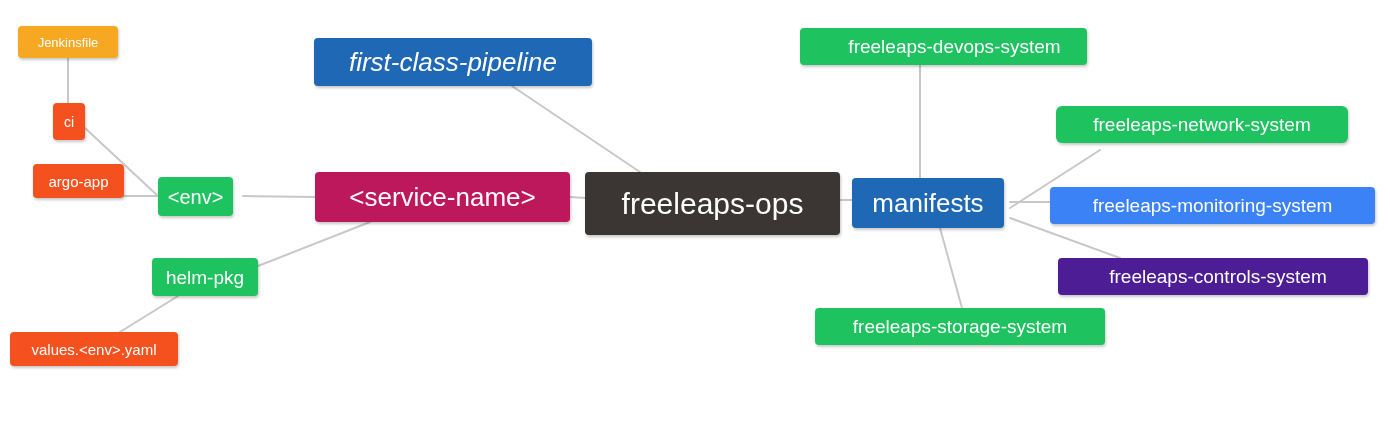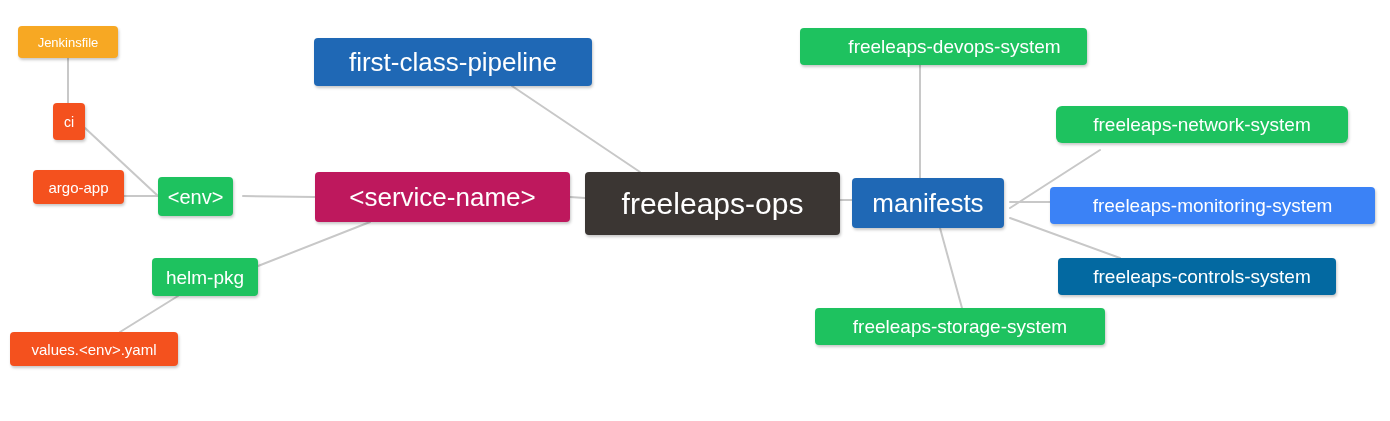--- a/index.html
+++ b/index.html
@@ -67,54 +67,54 @@
       <line x1="940" y1="228" x2="962" y2="308" stroke="#c8c8c8" stroke-width="2" stroke-linecap="round"></line>
     </svg>
 
   <div id="node-layer">
       <div class="node" style="left: 18px; top: 26px; width: 100px; height: 32px; background: rgb(247, 168, 35); font-size: 13px; text-align: right;">
         <span class="node-label">Jenkinsfile</span>
       </div>
       <div class="node" style="left: 53px; top: 103px; width: 32px; height: 37px; background: rgb(244, 81, 30); font-size: 14px;">
         <span class="node-label">ci</span>
       </div>
-      <div class="node" style="left: 33px; top: 170px; width: 91px; height: 34px; background: rgb(244, 81, 30); font-size: 15px; align-items: center;">
+      <div class="node" style="left: 33px; top: 164px; width: 91px; height: 34px; background: rgb(244, 81, 30); font-size: 15px; align-items: center;">
         <span class="node-label">argo-app</span>
       </div>
       <div class="node" style="left: 158px; top: 177px; width: 75px; height: 39px; background: rgb(30, 194, 95); font-size: 20px;">
         <span class="node-label">&lt;env&gt;</span>
       </div>
       <div class="node" style="left: 152px; top: 258px; width: 106px; height: 38px; background: rgb(30, 194, 95); font-size: 19px;">
         <span class="node-label">helm-pkg</span>
       </div>
       <div class="node" style="left: 10px; top: 332px; width: 168px; height: 34px; background: rgb(244, 81, 30); font-size: 15px;">
         <span class="node-label">values.&lt;env&gt;.yaml</span>
       </div>
-      <div class="node" style="left: 314px; top: 38px; width: 278px; height: 48px; background: rgb(31, 104, 181); font-size: 26px;">
+      <div class="node" style="left: 314px; top: 38px; width: 278px; height: 48px; background: rgb(31, 104, 181); font-size: 26px; font-style: italic;">
         <span class="node-label">first-class-pipeline</span>
       </div>
       <div class="node" style="left: 315px; top: 172px; width: 255px; height: 50px; background: #be185d; font-size: 26px;">
         <span class="node-label">&lt;service-name&gt;</span>
       </div>
       <div class="node" style="left: 585px; top: 172px; width: 255px; height: 63px; background: rgb(59, 54, 51); font-size: 30px; text-align: center;">
         <span class="node-label">freeleaps-ops</span>
       </div>
       <div class="node" style="left: 852px; top: 178px; width: 152px; height: 50px; background: rgb(31, 104, 181); font-size: 26px;">
         <span class="node-label">manifests</span>
       </div>
       <div class="node" style="left: 800px; top: 28px; width: 287px; height: 37px; background: rgb(30, 194, 95); font-size: 19px; padding-left: 32px;">
         <span class="node-label">freeleaps-devops-system</span>
       </div>
       <div class="node" style="left: 1056px; top: 106px; width: 292px; height: 37px; background: rgb(30, 194, 95); font-size: 19px; border-radius: 6px;">
         <span class="node-label">freeleaps-network-system</span>
       </div>
       <div class="node" style="left: 1050px; top: 187px; width: 325px; height: 37px; background: #3b82f6; font-size: 19px;">
         <span class="node-label">freeleaps-monitoring-system</span>
       </div>
-      <div class="node" style="left: 1058px; top: 258px; width: 278px; height: 37px; background: #0369a1; font-size: 19px; padding-left: 20px;">
+      <div class="node" style="left: 1058px; top: 258px; width: 310px; height: 37px; background: #4c1d95; font-size: 19px; padding-left: 20px;">
         <span class="node-label">freeleaps-controls-system</span>
       </div>
       <div class="node" style="left: 815px; top: 308px; width: 290px; height: 37px; background: rgb(30, 194, 95); font-size: 19px;">
         <span class="node-label">freeleaps-storage-system</span>
       </div>
     </div>
 
 </div>
 
 </body></html>

